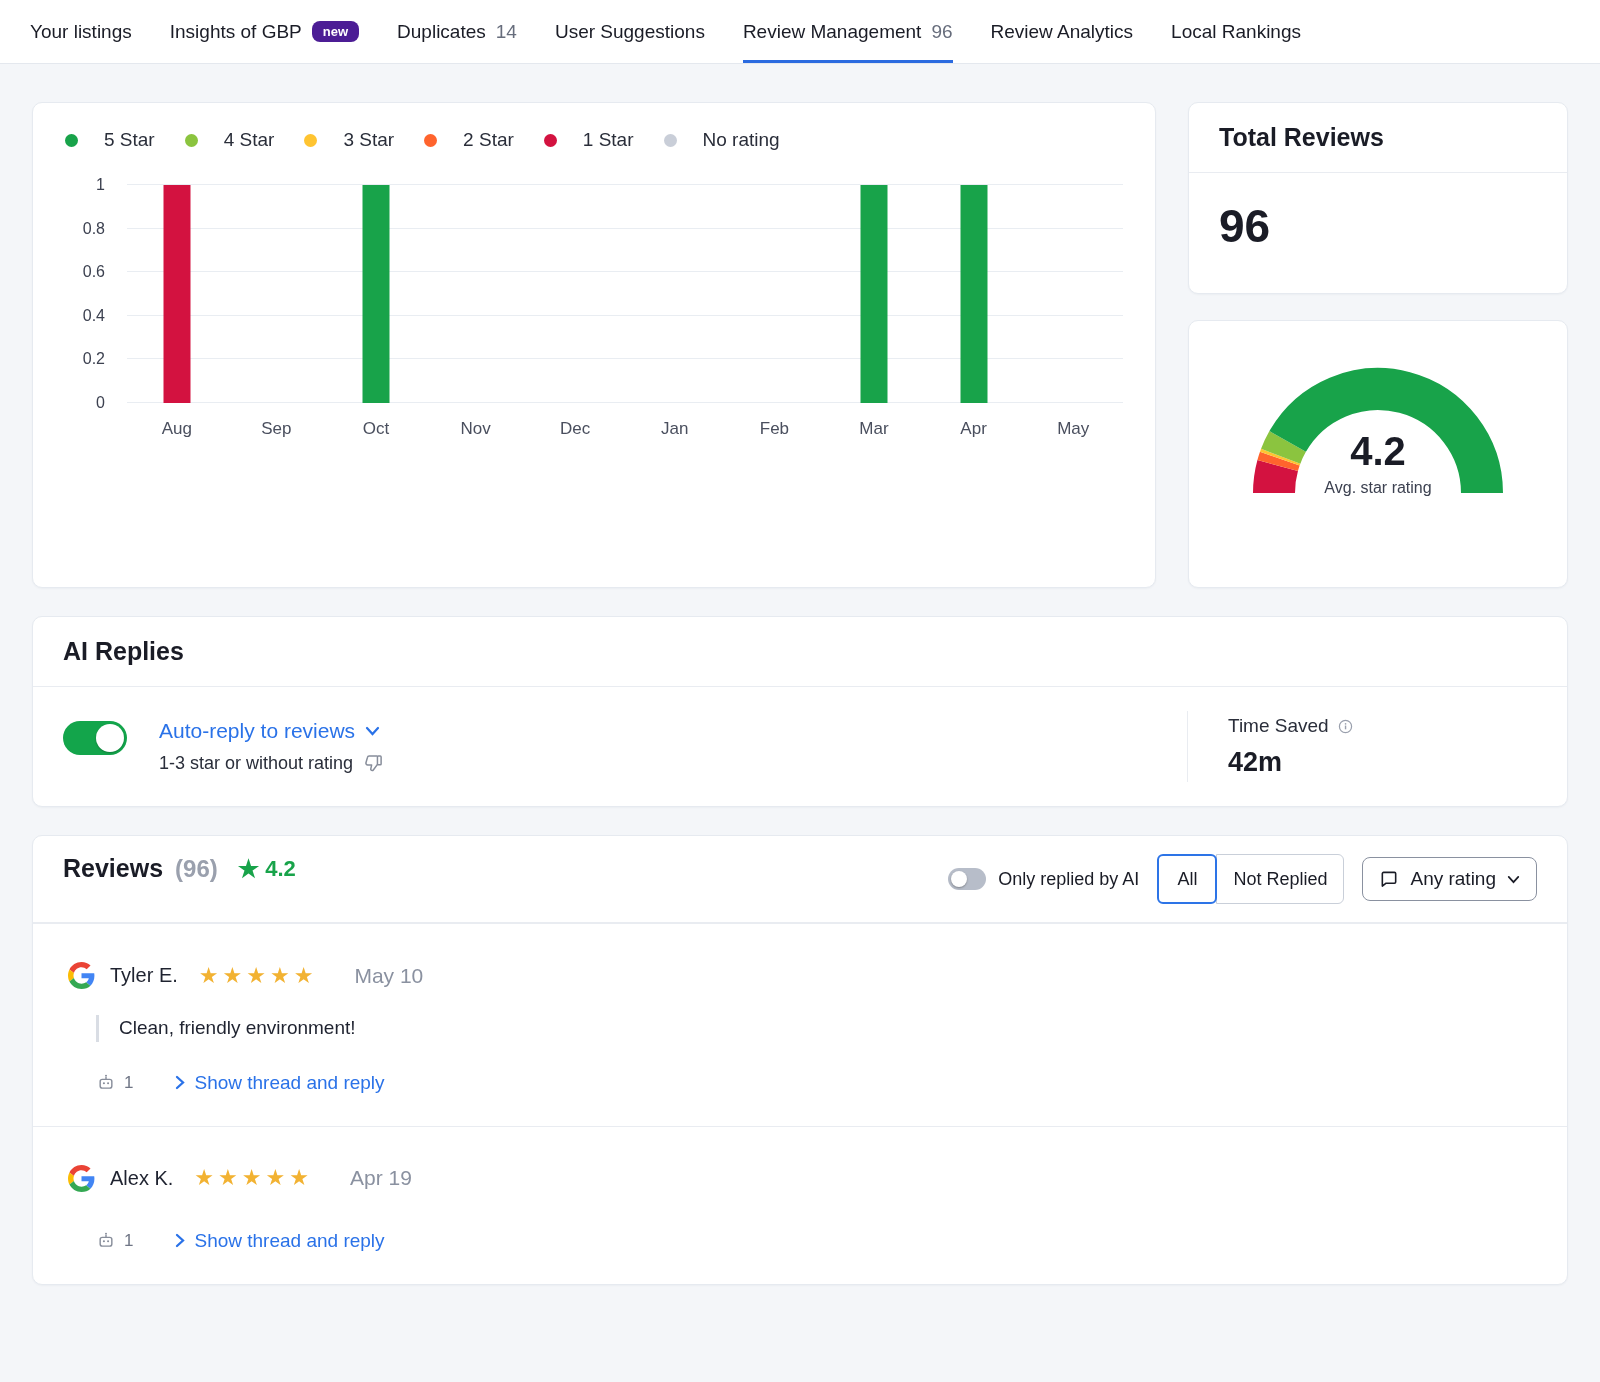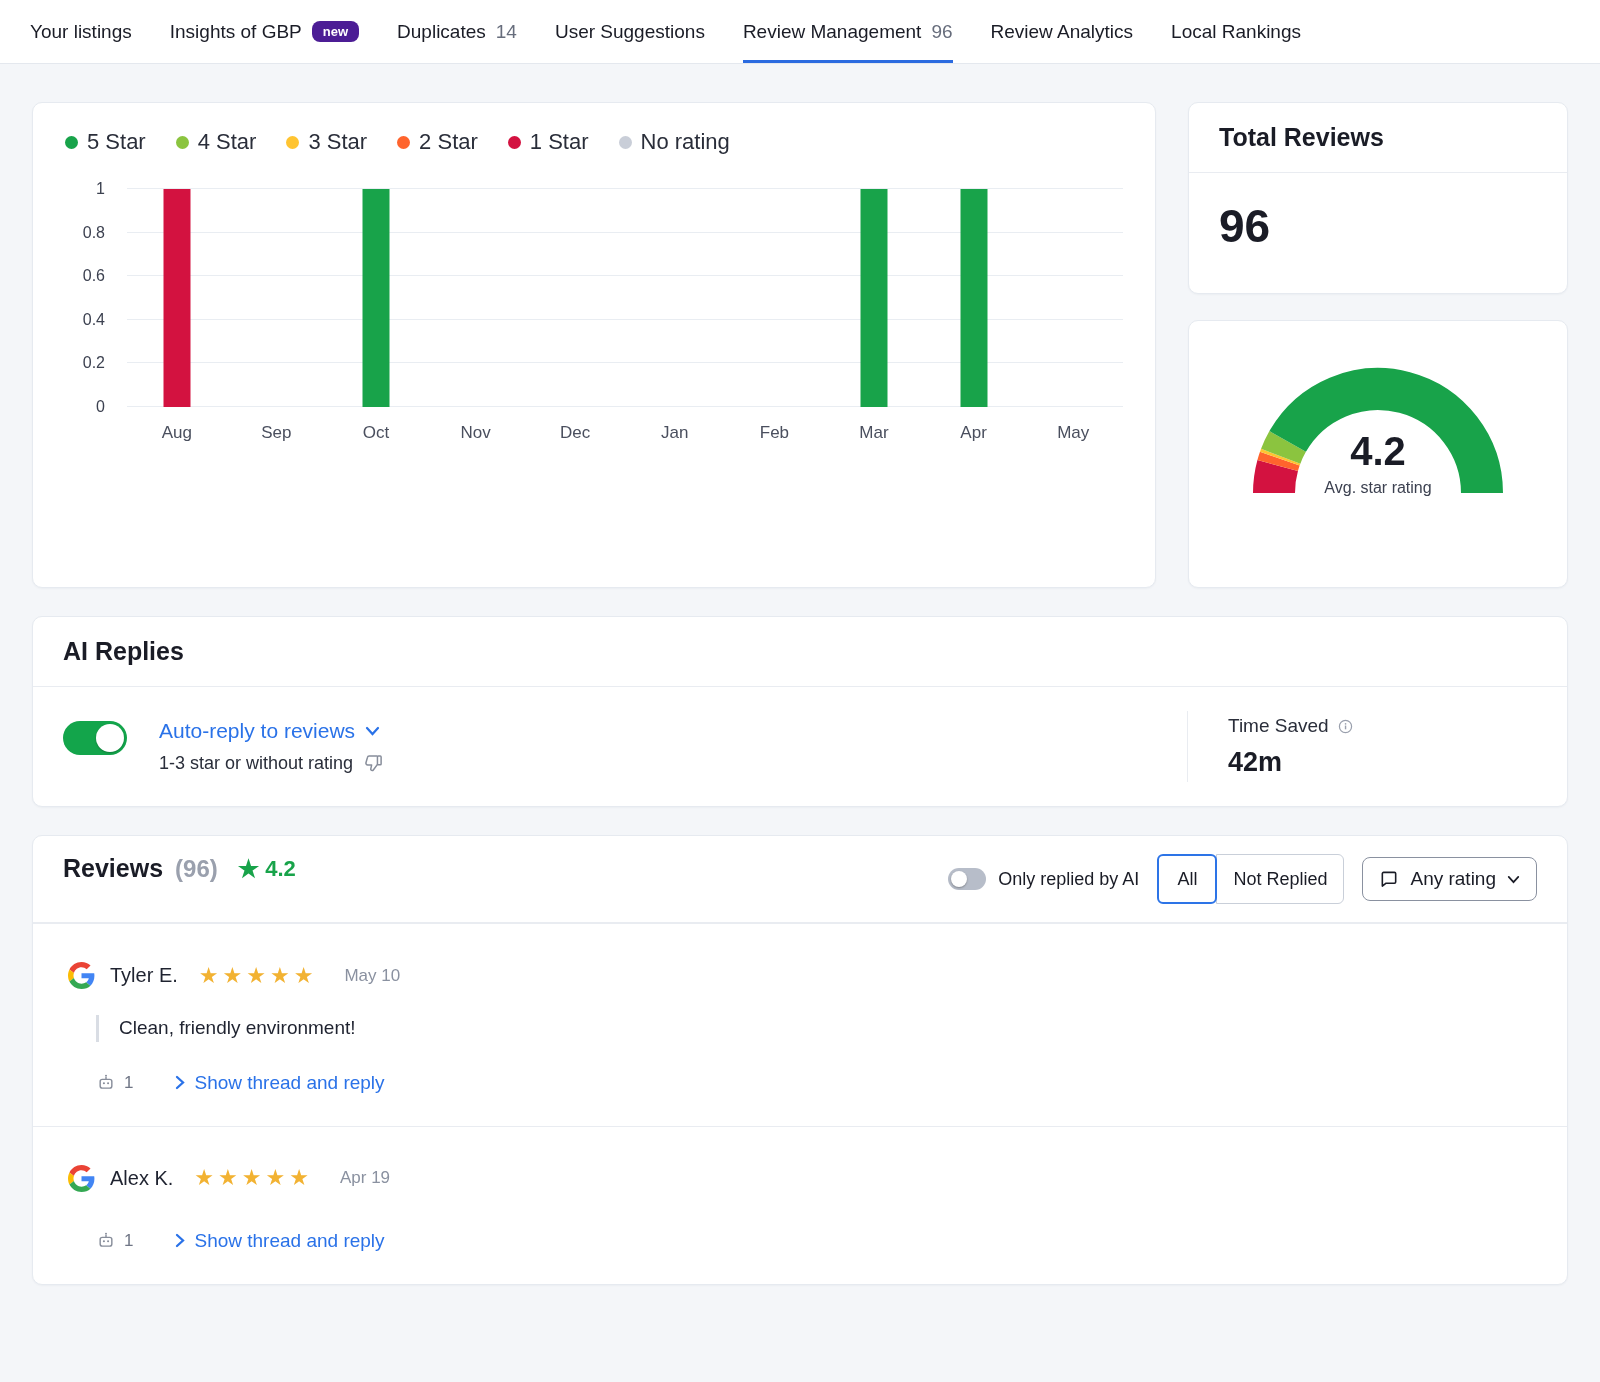--- a/index.html
+++ b/index.html
@@ -39,21 +39,21 @@
   .card-header {
     padding: 20px 30px; font-size: 25px; font-weight: 700;
     border-bottom: 1px solid #e9ecf1;
   }
   .right-col { display: flex; flex-direction: column; gap: 26px; }
   .span-all { grid-column: 1 / -1; }
 
   
   .chart-wrap { padding: 26px 32px 18px; }
   .legend { display: flex; gap: 30px; margin-bottom: 34px; }
-  .legend-item { display: flex; align-items: center; gap: 9px; font-size: 22px; color: #2a2e3a; }
+  .legend-item { display: flex; align-items: center; gap: 26px; font-size: 19px; color: #2a2e3a; }
   .legend-dot { width: 13px; height: 13px; border-radius: 50%; background: #ccc; }
   .chart-body { display: flex; }
   .y-axis { width: 46px; position: relative; height: 218px; margin-right: 16px; }
   .ytick { position: absolute; right: 6px; transform: translateY(50%); font-size: 16px; color: #3c4150; }
   .plot { flex: 1; position: relative; height: 218px; }
   .gridline { position: absolute; left: 0; right: 0; height: 1px; background: #e9edf2; }
   .bar { position: absolute; width: 27px; transform: translateX(-50%); }
   .x-axis { position: relative; height: 44px; margin-left: 62px; }
   .xtick { position: absolute; transform: translateX(-50%); top: 16px; font-size: 17px; color: #4a4f5e; }
 
@@ -109,21 +109,21 @@
   .dropdown {
     display: flex; align-items: center; gap: 11px; height: 44px; padding: 0 16px;
     border: 1px solid #8a91a0; border-radius: 8px; background: #fff; font-size: 19px; cursor: pointer;
   }
 
   .review-item { padding: 38px 35px 32px; border-top: 1px solid #e9ecf1; }
   .review-item:first-of-type { border-top: none; }
   .review-head { display: flex; align-items: center; gap: 15px; }
   .review-name { font-size: 20px; font-weight: 500; color: #1f2330; }
   .review-stars { color: #f2b232; font-size: 22px; letter-spacing: 4px; margin-left: 6px; }
-  .review-date { font-size: 17px; color: #8a91a0; margin-left: 12px; }
+  .review-date { font-size: 21px; color: #8a91a0; margin-left: 22px; }
   .review-quote {
     margin: 26px 0 0 28px; border-left: 3px solid #d9dde4; padding-left: 20px;
     font-size: 19px; color: #1f2330; line-height: 1.4;
   }
   .review-foot { display: flex; align-items: center; gap: 42px; margin-top: 30px; margin-left: 28px; }
   .ai-count { display: flex; align-items: center; gap: 8px; font-size: 17px; color: #6f7585; }
   .thread-link { display: flex; align-items: center; gap: 9px; color: #2a72e8; font-size: 19px; font-weight: 500; cursor: pointer; }
 
   .icon { display: inline-flex; align-items: center; justify-content: center; }
 </style>

